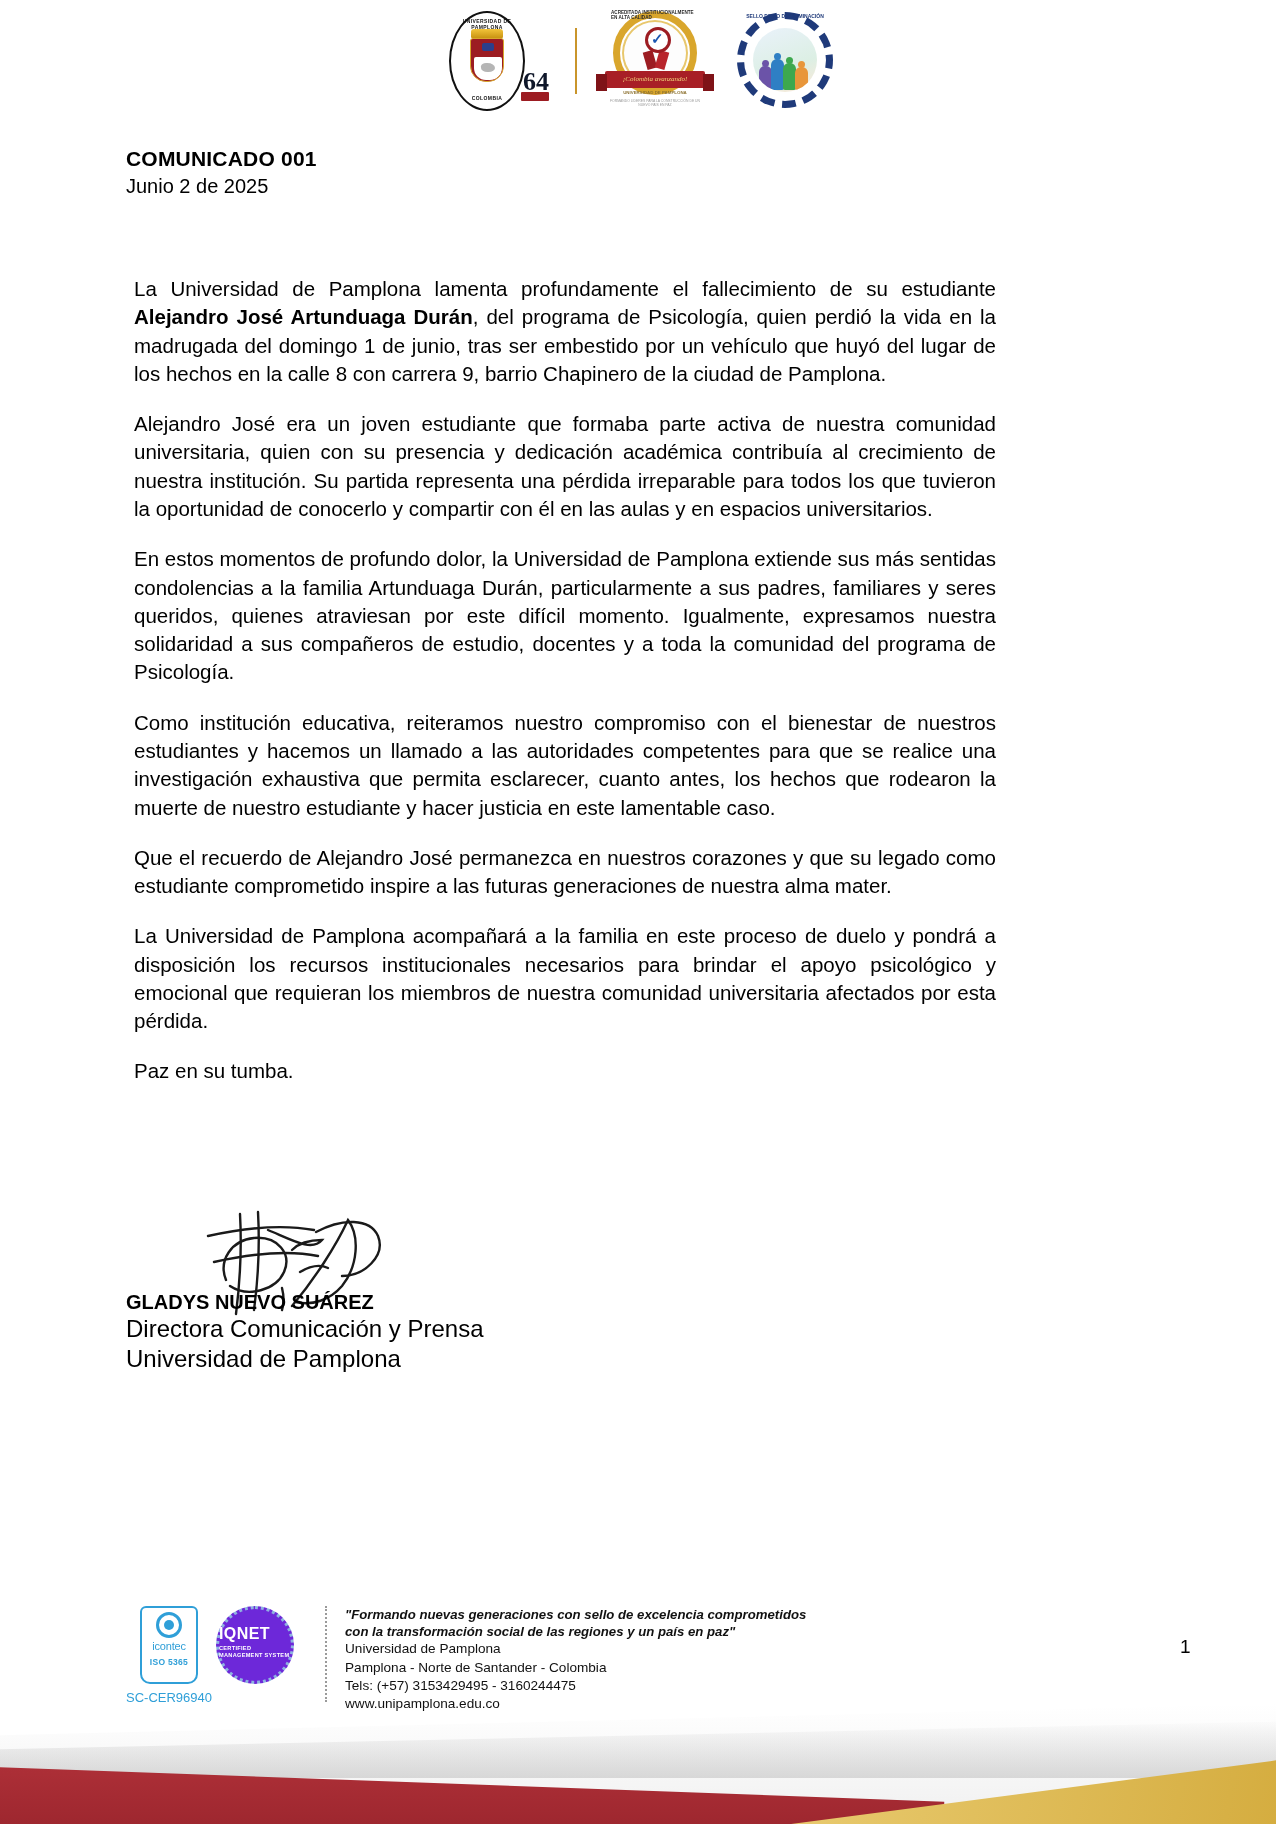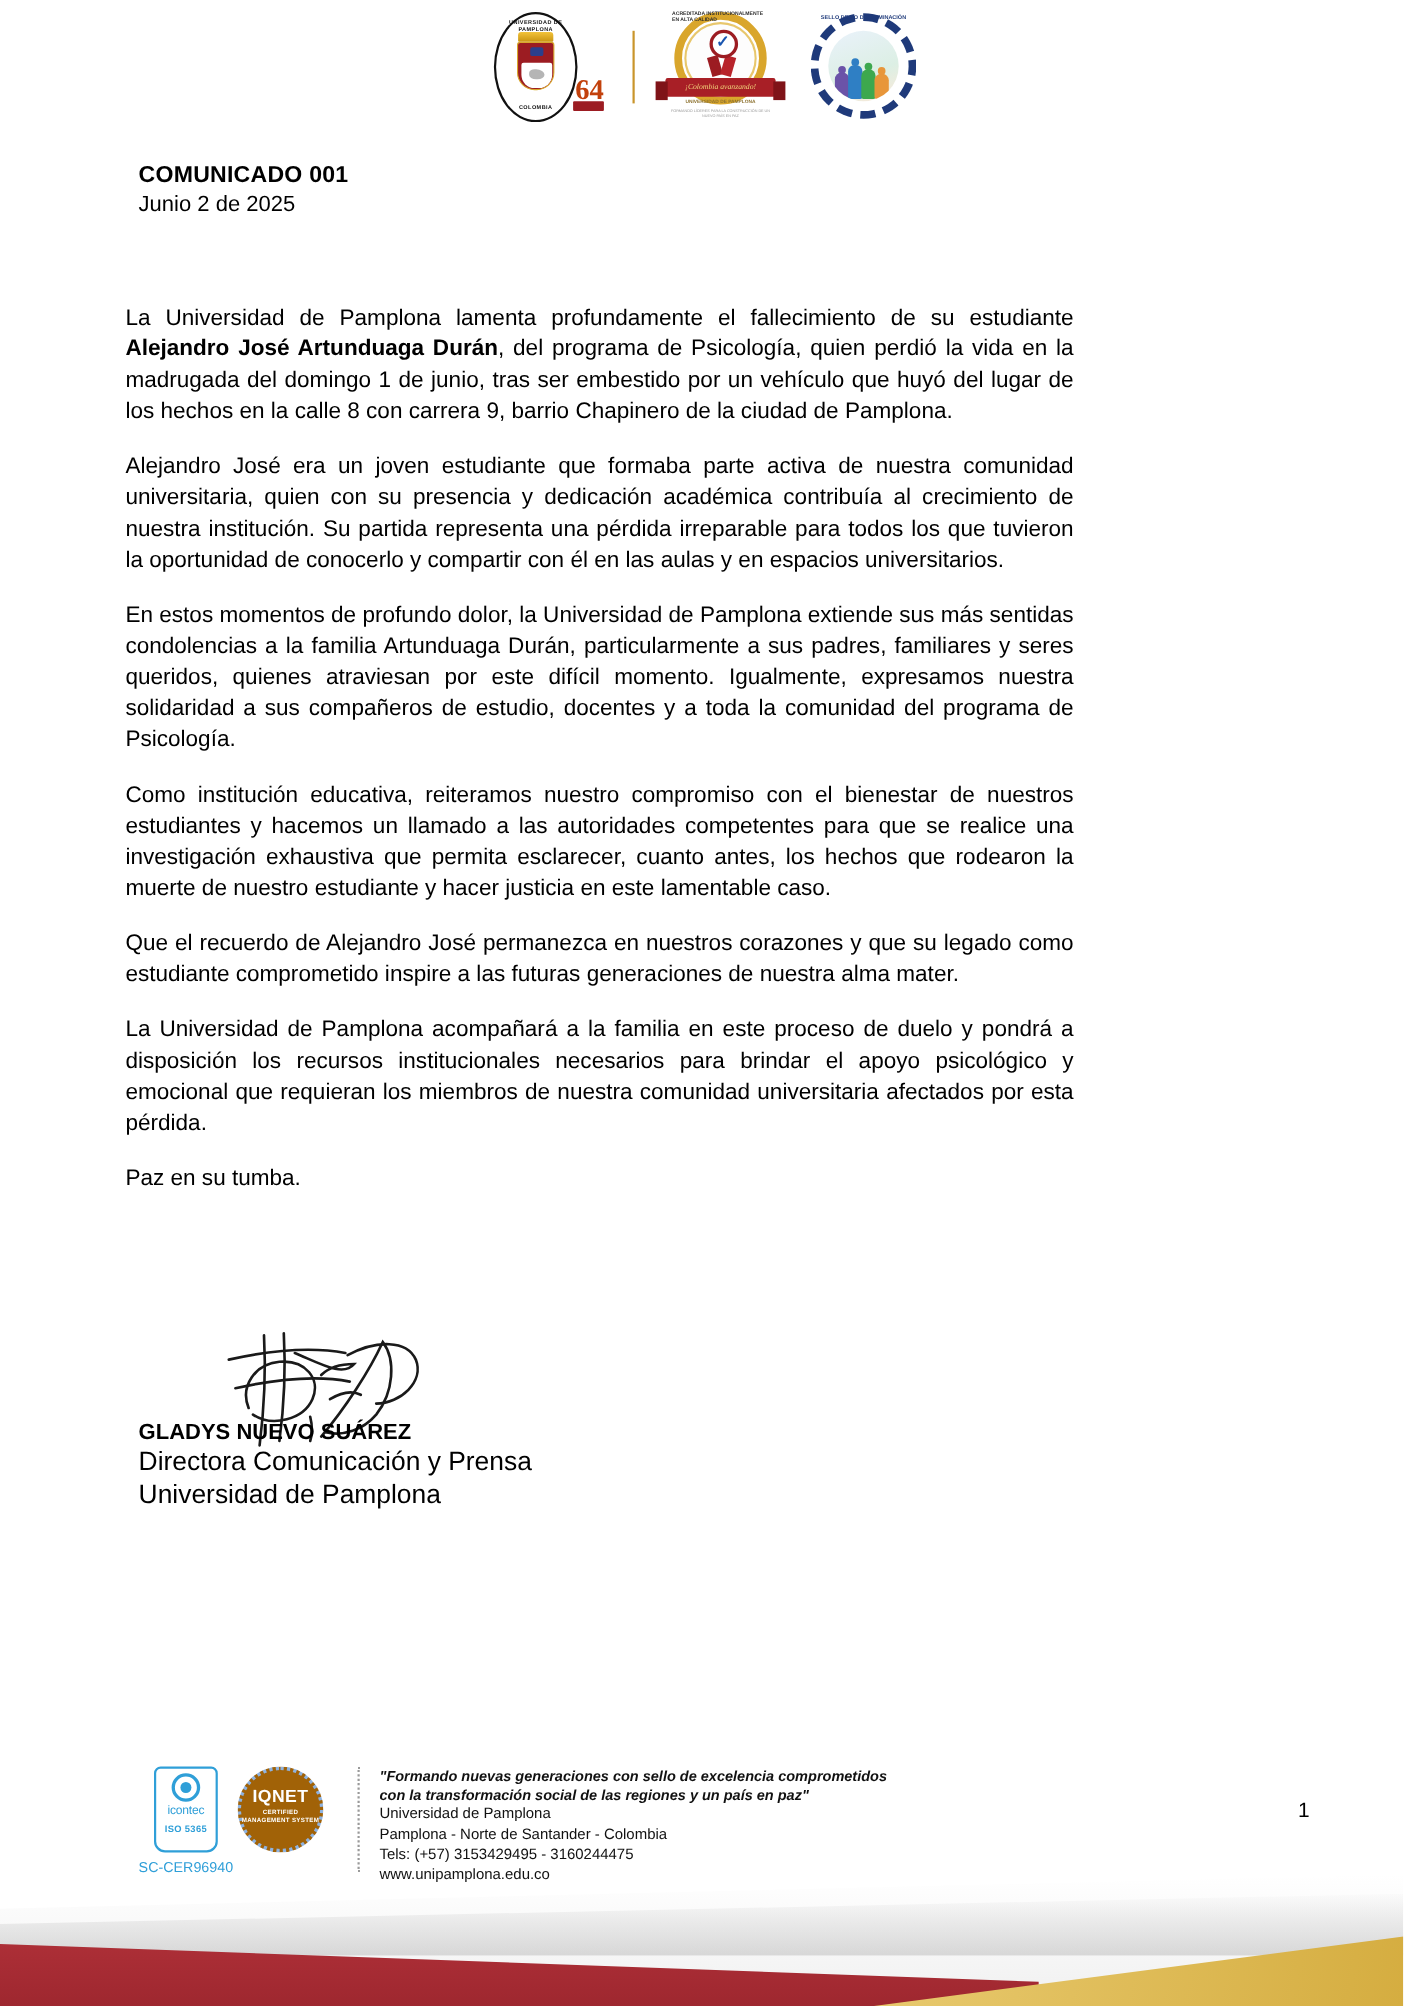--- a/index.html
+++ b/index.html
@@ -102,21 +102,21 @@
     width: 12px; height: 8px;
     background: #2b3f8c;
     border-radius: 2px;
     z-index: 2;
   }
   .logo-shield .anniv {
     position: absolute;
     right: 2px; bottom: 18px;
     font-size: 26px;
     font-weight: bold;
-    color: #c2410c;
+    color: #0f172a;
     font-family: "Liberation Serif", serif;
     line-height: 1;
   }
   .logo-shield .anniv-ribbon {
     position: absolute;
     right: 2px; bottom: 12px;
     width: 28px; height: 9px;
     background: #9c1c22;
     border-radius: 1px;
   }
@@ -363,21 +363,21 @@
     line-height: 1.25;
   }
   .doc-date {
     font-size: 20px;
     line-height: 1.3;
     margin-top: 1px;
   }
 
   .doc-body {
     position: absolute;
-    left: 114px;
+    left: 134px;
     top: 275px;
     width: 862px;
   }
   .doc-body p {
     margin: 0 0 22px 0;
     font-size: 20.5px;
     line-height: 1.38;
     text-align: justify;
     text-justify: inter-word;
   }
@@ -479,23 +479,23 @@
     font-size: 13px;
     color: #2f9fd8;
     margin-top: 6px;
     white-space: nowrap;
     margin-left: -14px;
   }
   .iqnet {
     width: 78px;
     height: 78px;
     border-radius: 50%;
-    background: #a16207;
+    background: #6d28d9;
     color: #fff;
-    text-align: center;
+    text-align: left;
     box-sizing: border-box;
     padding-top: 17px;
     border: 3px dotted #8fb3e0;
   }
   .iqnet-word {
     font-size: 16px;
     font-weight: bold;
     letter-spacing: .4px;
     line-height: 1;
   }

